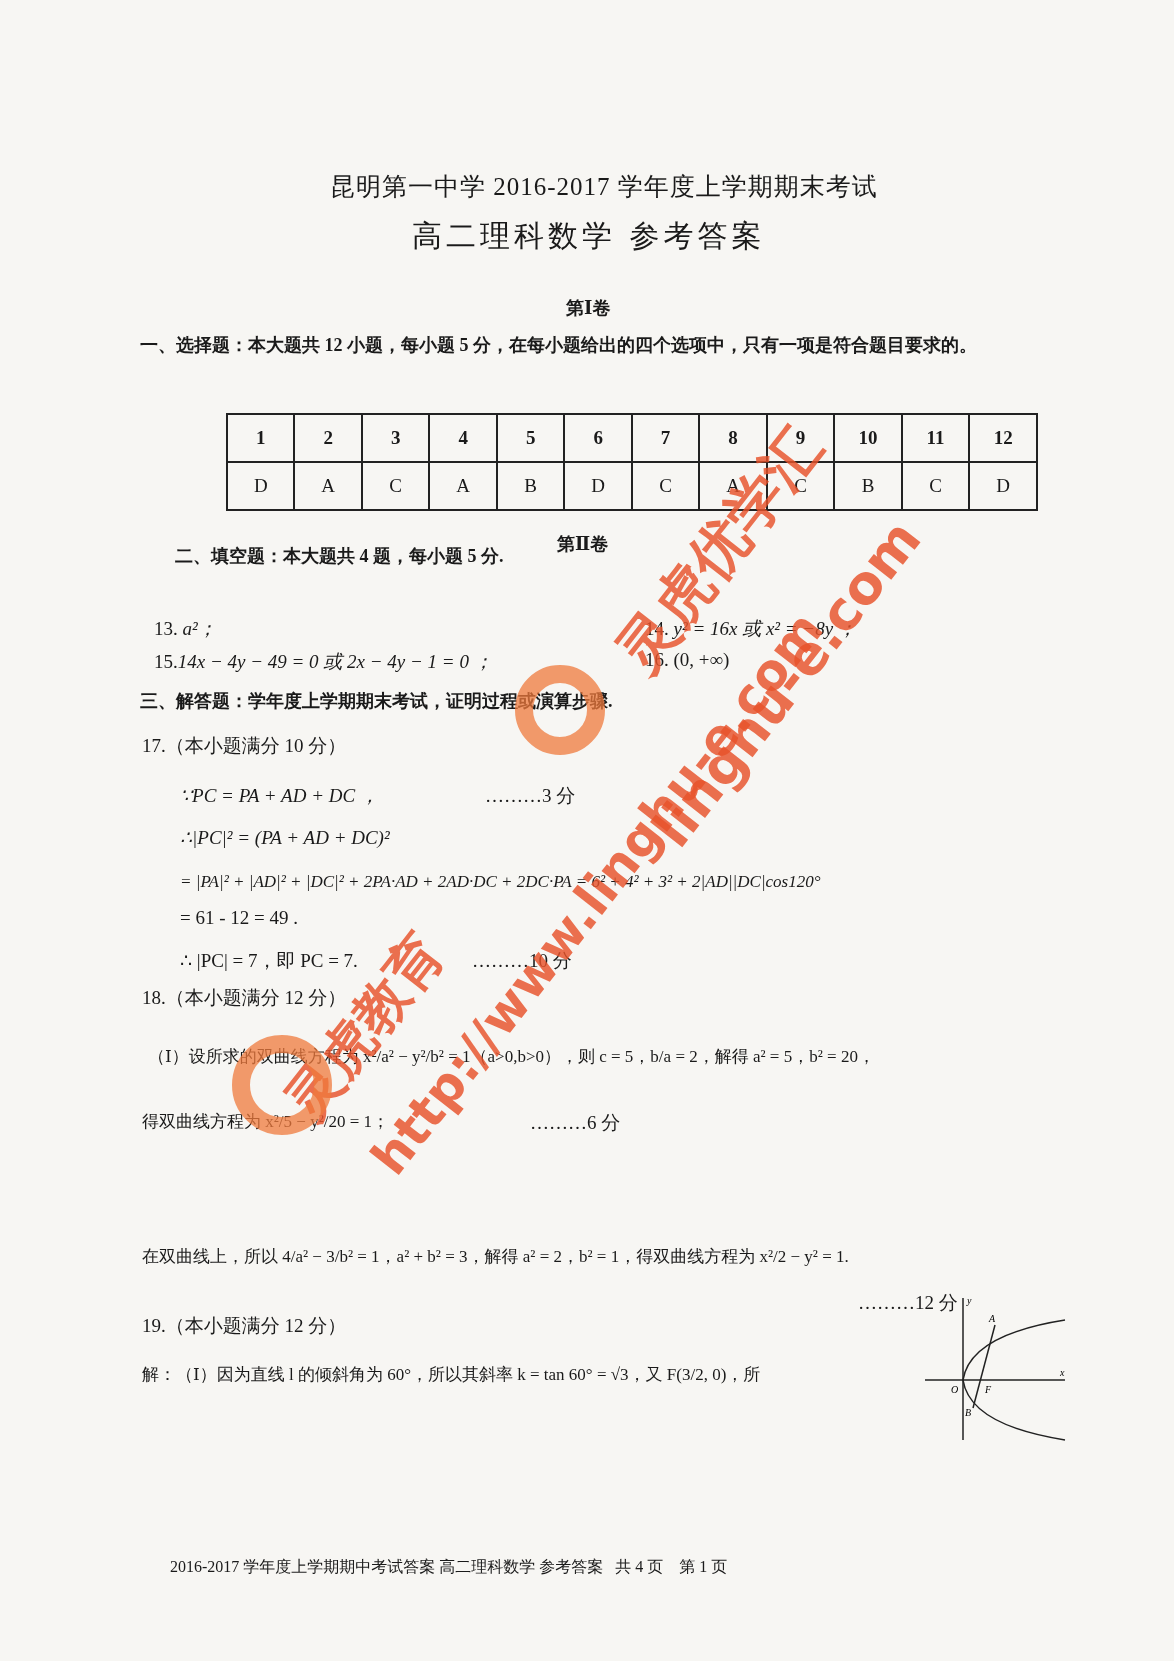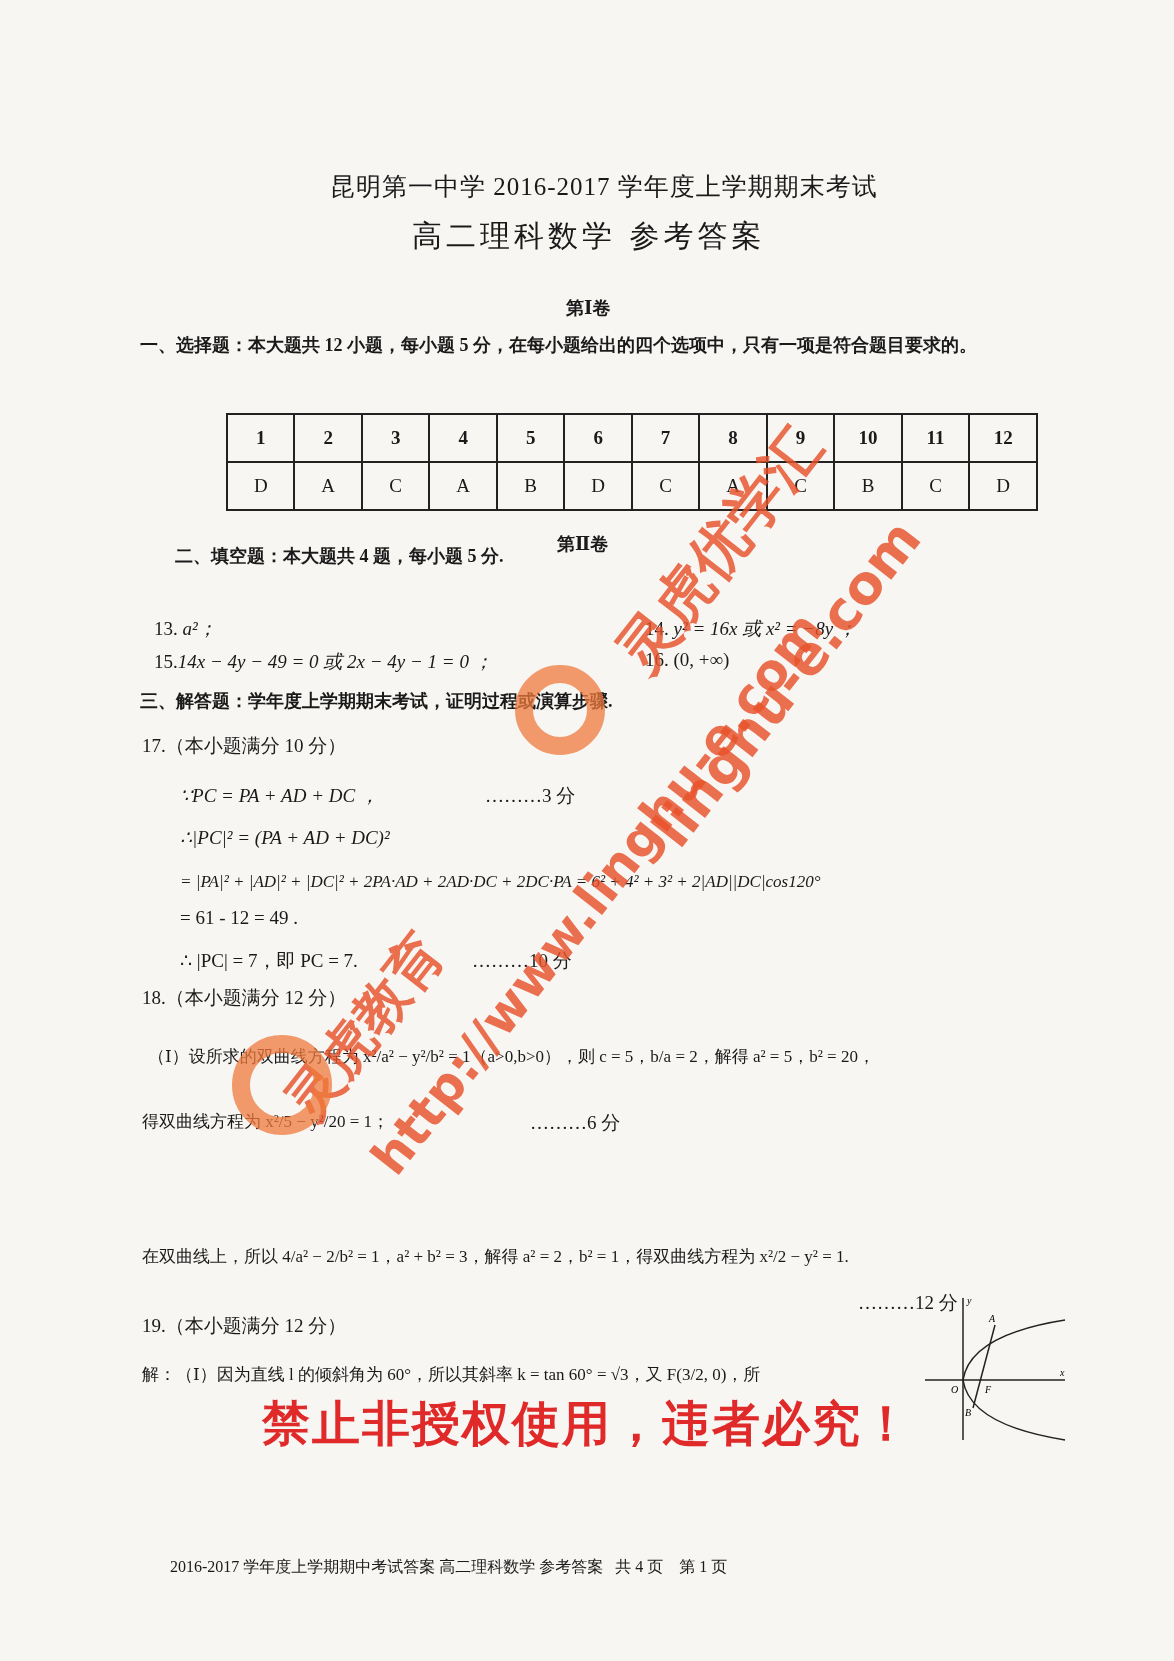--- a/index.html
+++ b/index.html
@@ -116,21 +116,21 @@
   <div class="abs txt it" style="left:180px; top:826px;">∴|PC|² = (PA + AD + DC)²</div>
   <div class="abs small it" style="left:180px; top:872px;">= |PA|² + |AD|² + |DC|² + 2PA·AD + 2AD·DC + 2DC·PA = 6² + 4² + 3² + 2|AD||DC|cos120°</div>
   <div class="abs txt" style="left:180px; top:907px;">= 61 - 12 = 49 .</div>
   <div class="abs txt" style="left:180px; top:948px;">∴ |PC| = 7，即 PC = 7.</div>
   <div class="abs txt" style="left:472px; top:948px;">………10 分</div>
 
   <div class="abs txt" style="left:142px; top:985px;">18.（本小题满分 12 分）</div>
   <div class="abs small" style="left:148px; top:1045px;">（Ⅰ）设所求的双曲线方程为 x²/a² − y²/b² = 1（a&gt;0,b&gt;0），则 c = 5，b/a = 2，解得 a² = 5，b² = 20，</div>
   <div class="abs small" style="left:142px; top:1110px;">得双曲线方程为 x²/5 − y²/20 = 1；</div>
   <div class="abs txt" style="left:530px; top:1110px;">………6 分</div>
-  <div class="abs small" style="left:142px; top:1245px;">在双曲线上，所以 4/a² − 2/b² = 1，a² + b² = 3，解得 a² = 2，b² = 1，得双曲线方程为 x²/2 − y² = 1.</div>
+  <div class="abs small" style="left:142px; top:1245px;">在双曲线上，所以 4/a² − 3/b² = 1，a² + b² = 3，解得 a² = 2，b² = 1，得双曲线方程为 x²/2 − y² = 1.</div>
   <div class="abs txt" style="left:858px; top:1290px;">………12 分</div>
 
   <div class="abs txt" style="left:142px; top:1313px;">19.（本小题满分 12 分）</div>
   <div class="abs small" style="left:142px; top:1363px;">解：（Ⅰ）因为直线 l 的倾斜角为 60°，所以其斜率 k = tan 60° = √3，又 F(3/2, 0)，所</div>
 
   <svg class="graph" width="150" height="160" viewBox="0 0 150 160">
     <line x1="38" y1="8" x2="38" y2="150" stroke="#222" stroke-width="1.5"></line>
     <line x1="0" y1="90" x2="140" y2="90" stroke="#222" stroke-width="1.5"></line>
     <path d="M38 90 Q 45 45 140 30" fill="none" stroke="#222" stroke-width="1.5"></path>
     <path d="M38 90 Q 45 135 140 150" fill="none" stroke="#222" stroke-width="1.5"></path>
@@ -143,20 +143,19 @@
     <text x="40" y="126" font-size="10" font-style="italic">B</text>
   </svg>
 
   <div class="watermark-line" style="left:600px; top:640px; font-size:58px; transform: rotate(-52deg);">灵虎优学汇</div>
   <div class="watermark-line" style="left:640px; top:820px; font-size:54px; transform: rotate(-52deg);">linghu-e.com</div>
   <div class="watermark-line" style="left:270px; top:1090px; font-size:54px; transform: rotate(-52deg);">灵虎教育</div>
   <div class="watermark-line" style="left:360px; top:1150px; font-size:50px; transform: rotate(-52deg);">http://www.linghu-e.com</div>
   <div class="logo-ring" style="left:515px; top:665px; width:90px; height:90px;"></div>
   <div class="logo-ring" style="left:232px; top:1035px; width:100px; height:100px;"></div>
 
-  <div class="abs warning">禁止非授权使用，违者必究！</div>
 
   <div class="abs footer">
     <span>2016-2017 学年度上学期期中考试答案  高二理科数学  参考答案</span>&nbsp;&nbsp;
     <span>共 4 页</span>&nbsp;&nbsp;&nbsp;
     <span>第 1 页</span>
   </div>
 </div>
 
 </body></html>

